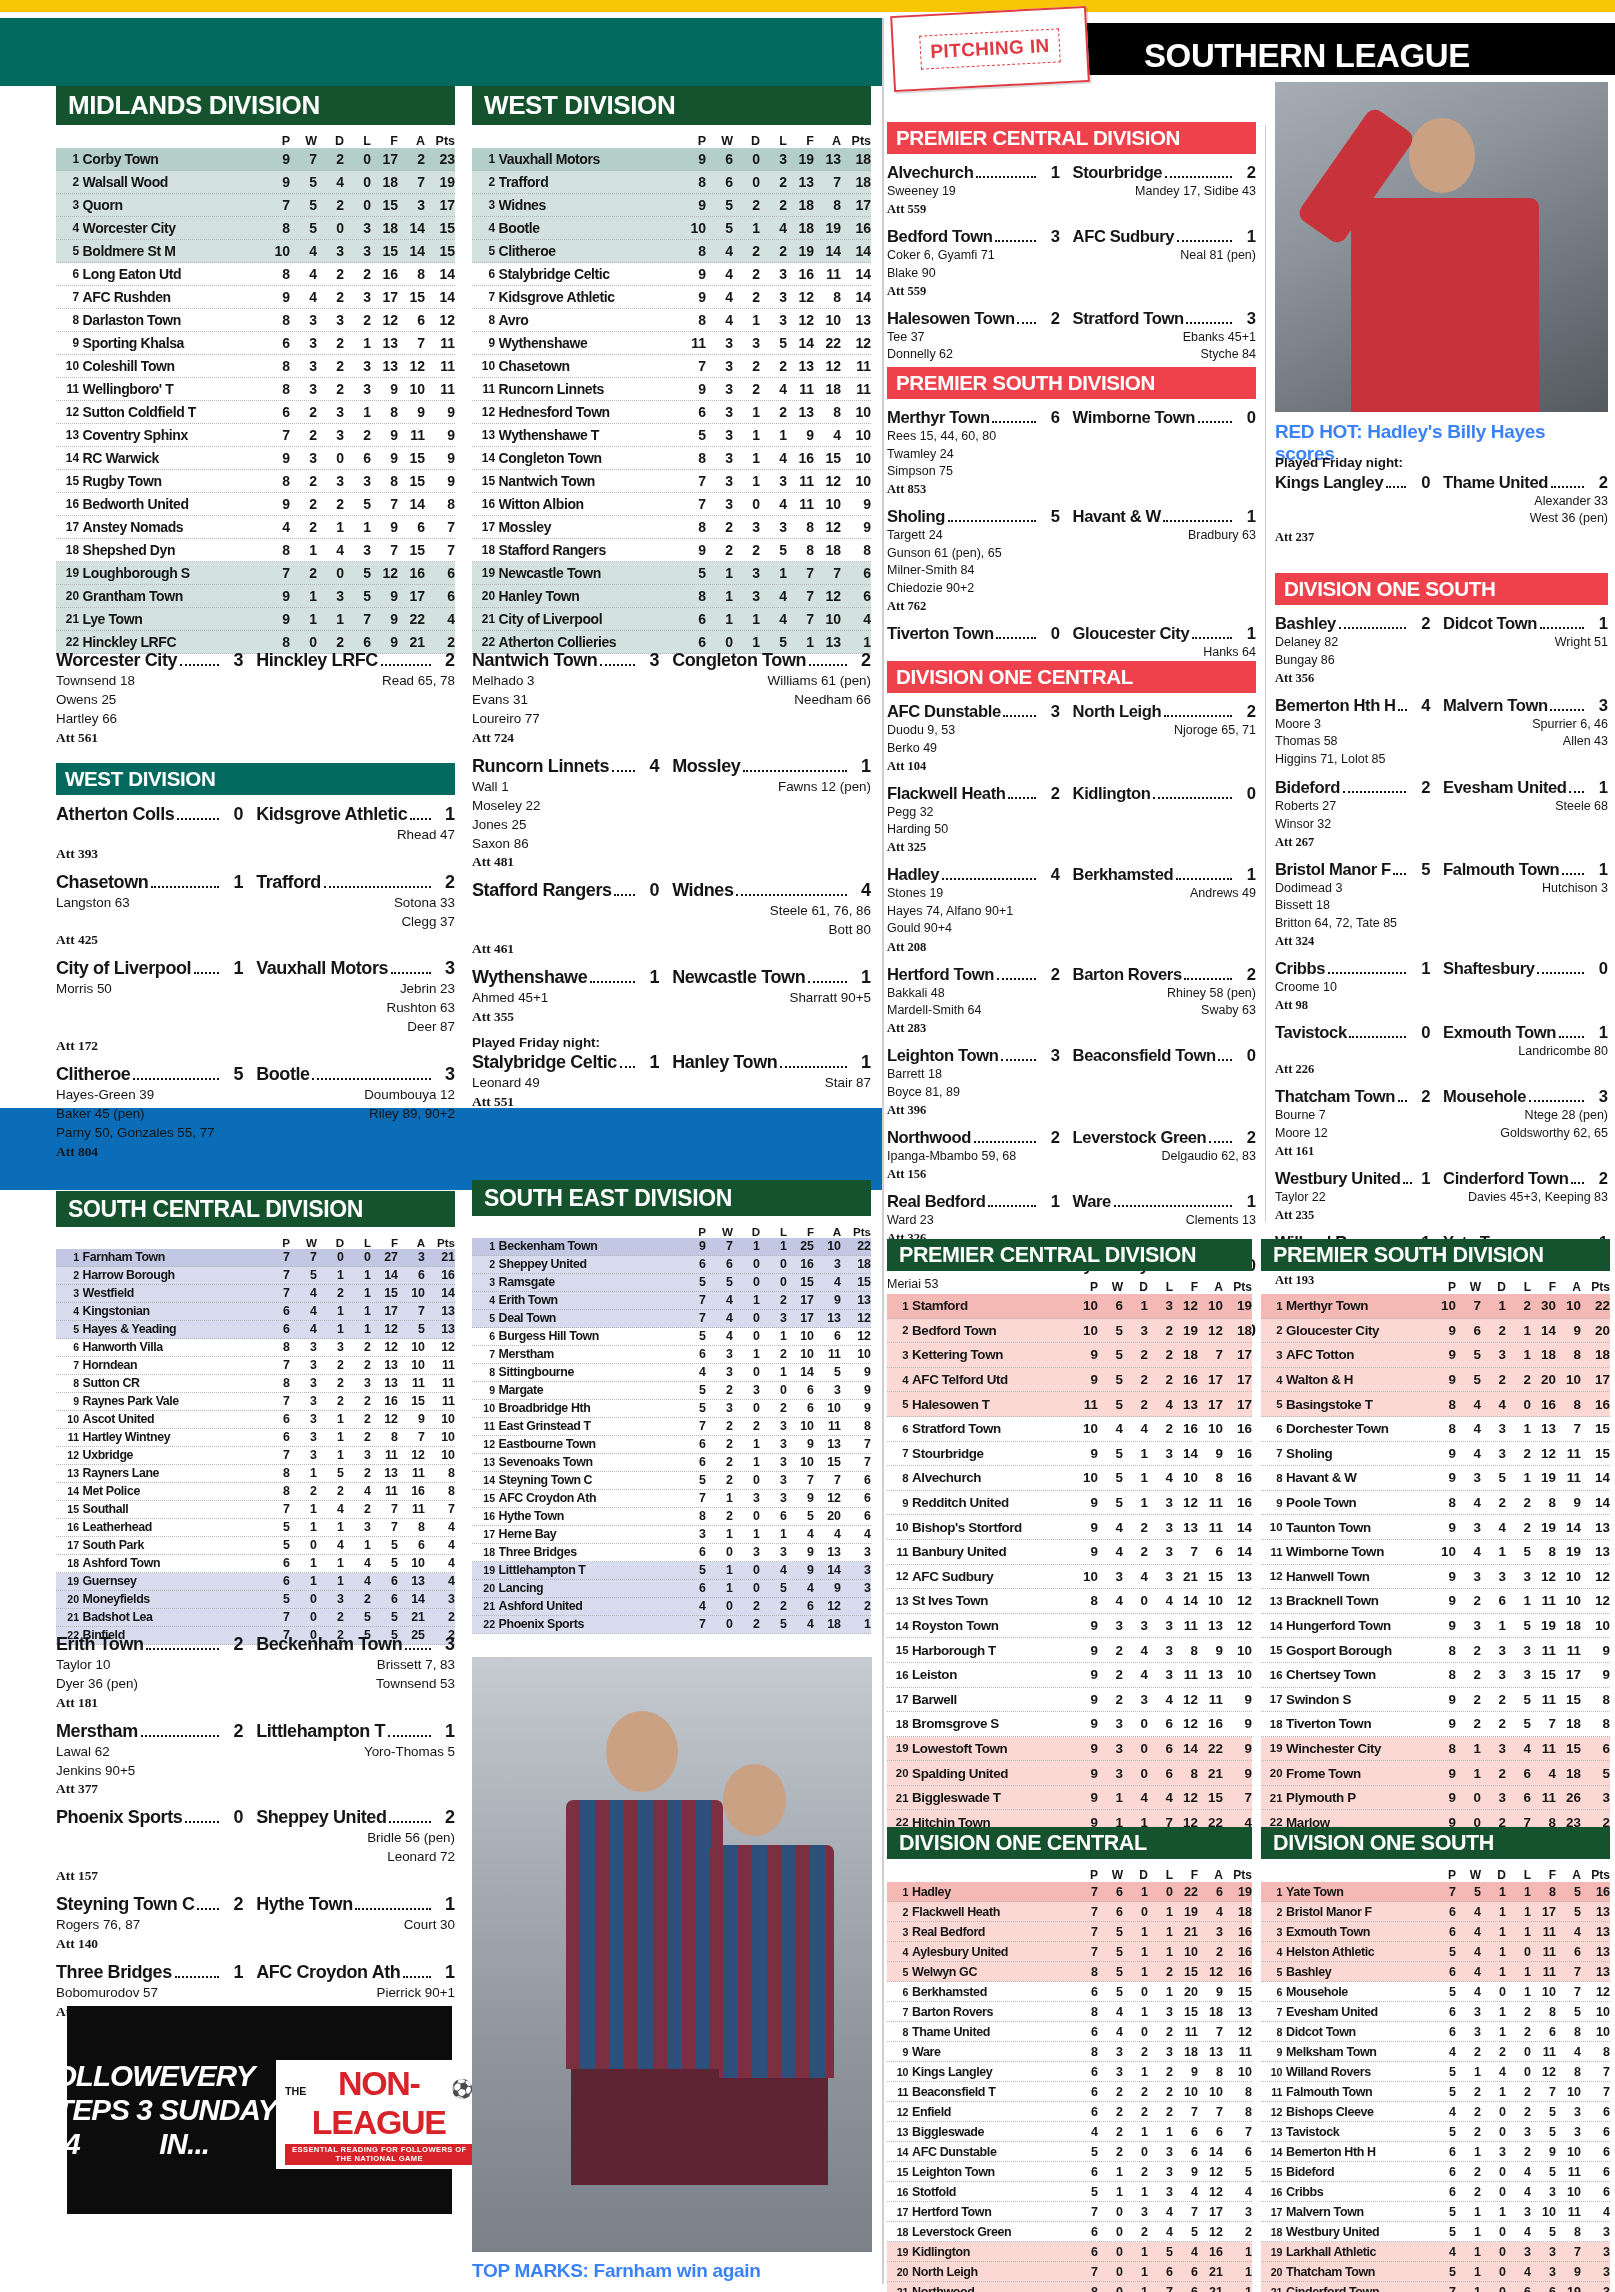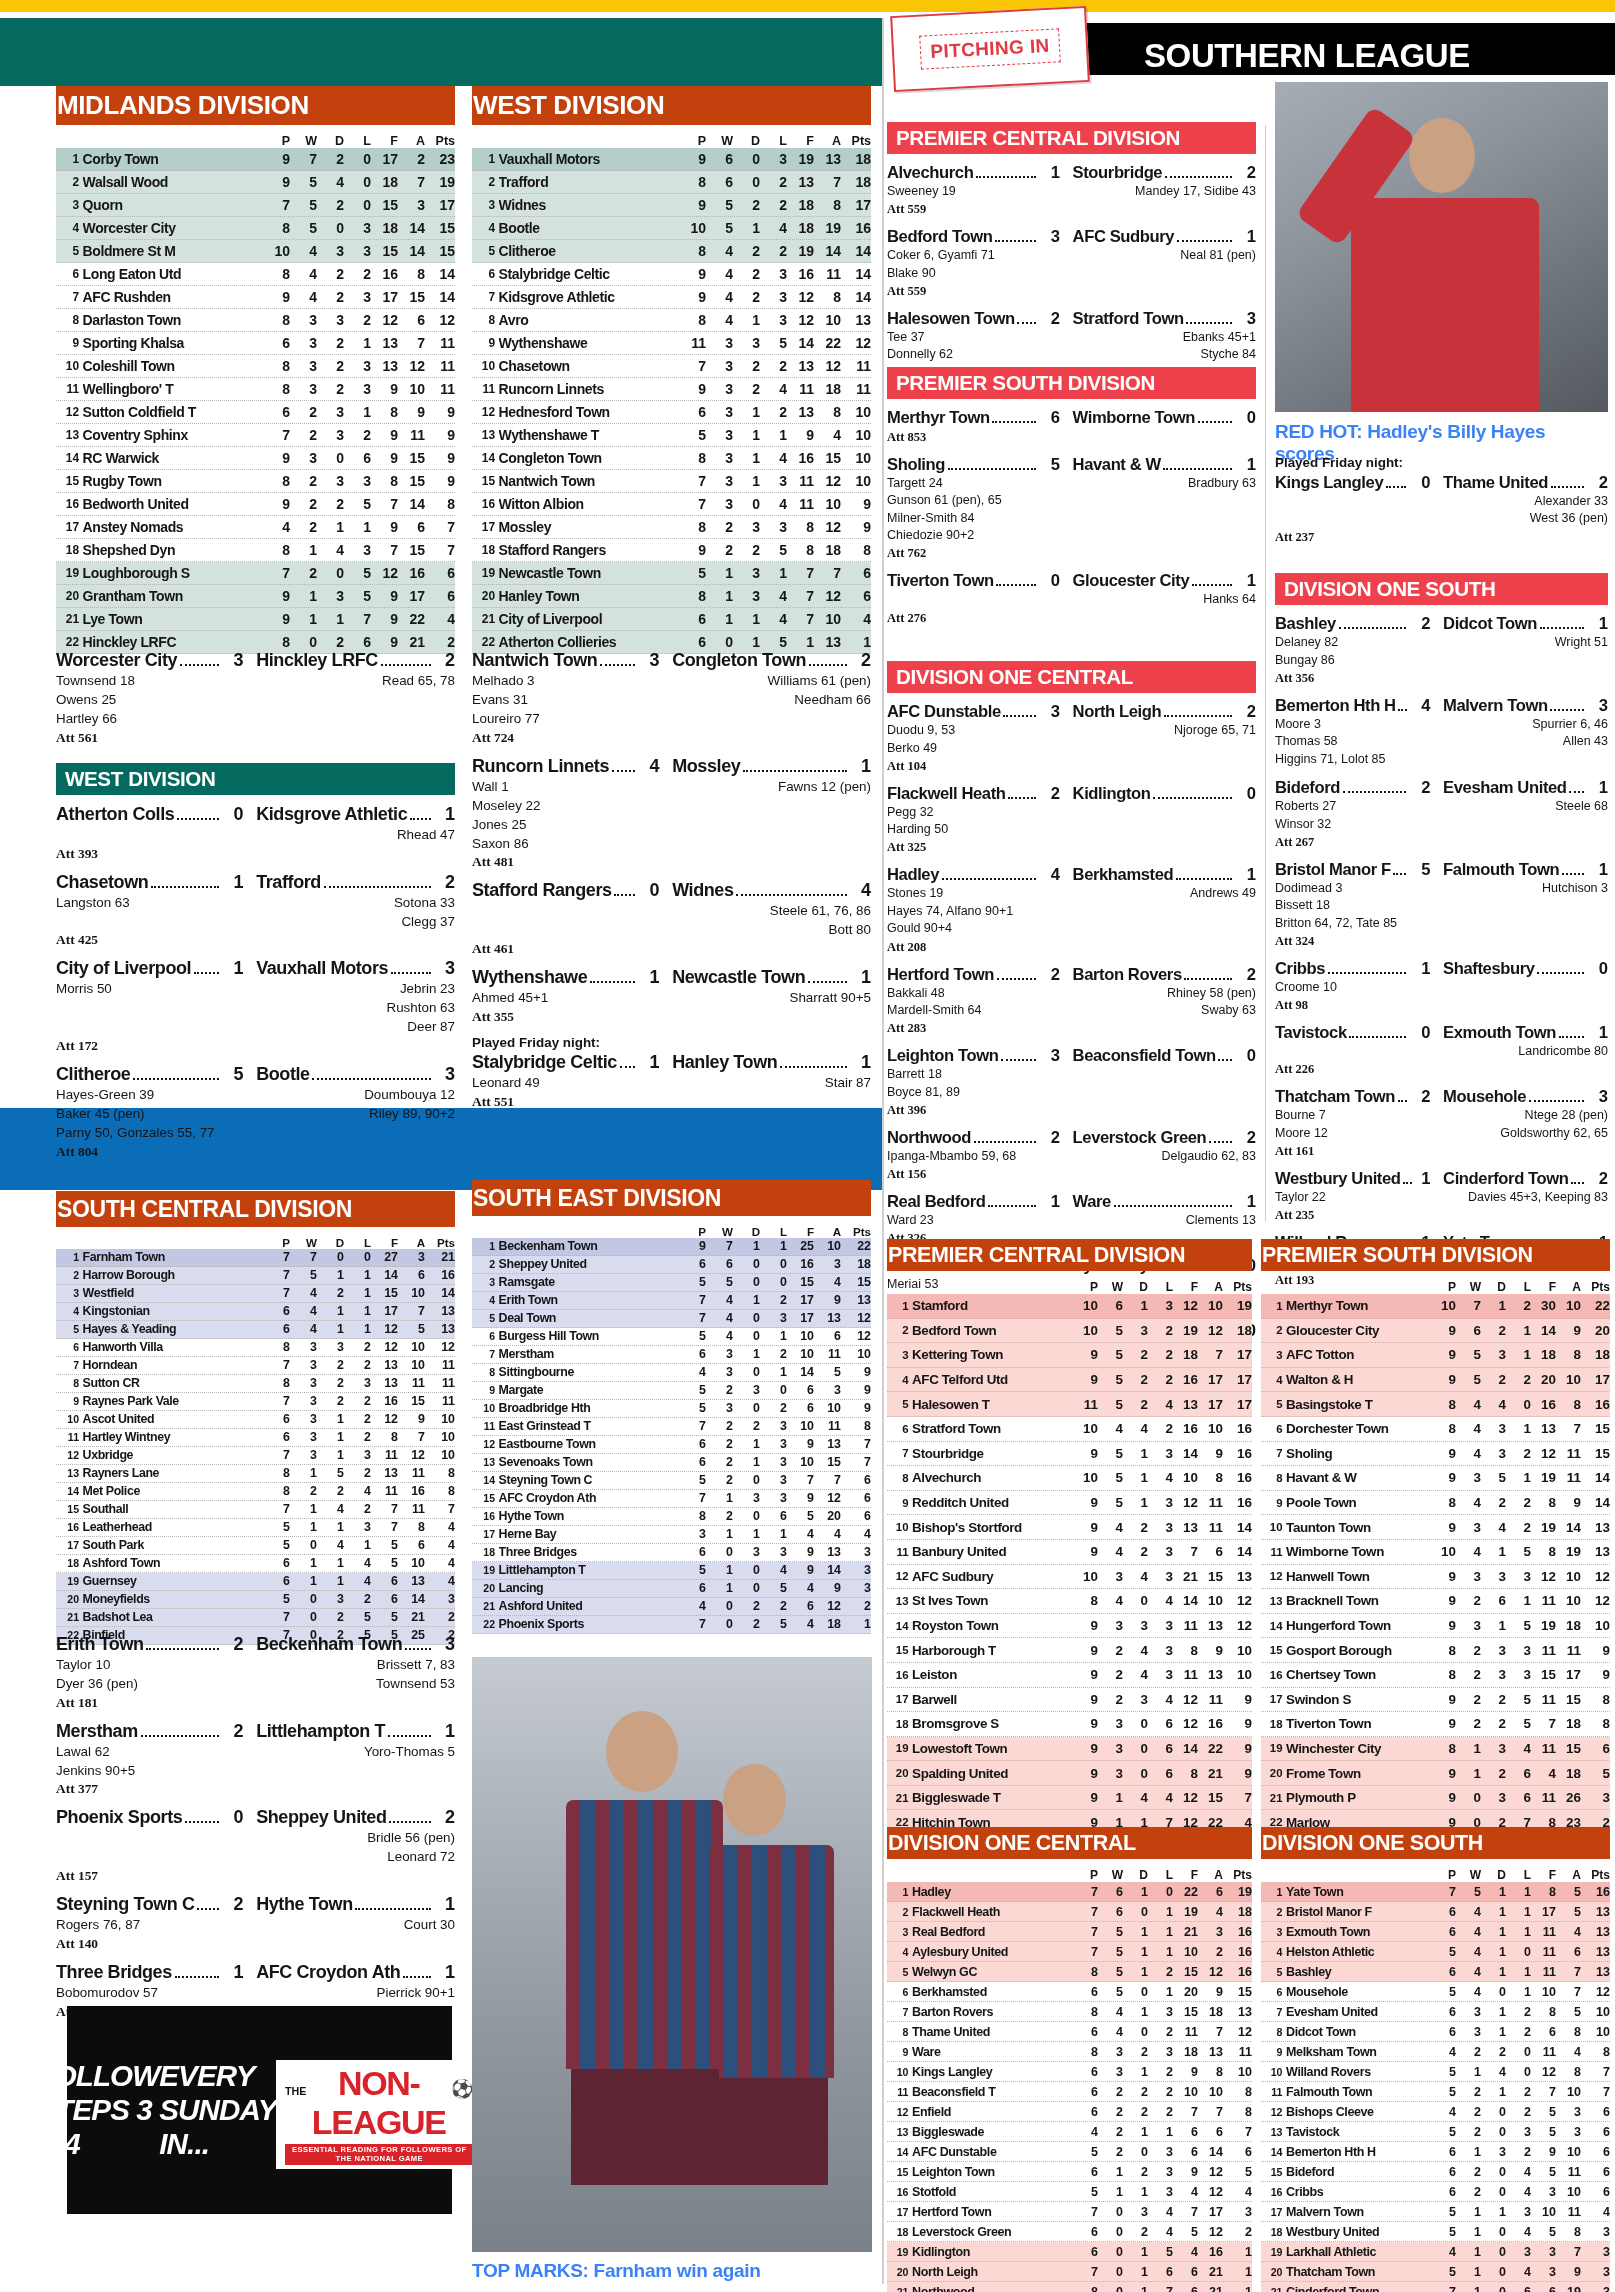--- a/index.html
+++ b/index.html
@@ -7,22 +7,22 @@
         font-family:"Liberation Sans",sans-serif;color:#151515;}
   .abs{position:absolute;}
   .ystrip{left:0;top:0;width:1616px;height:11.6px;background:#f9c606;}
   .band{position:absolute;}
   .band.teal{background:#046a5f;}
   .band.blue{background:#0b6cb7;}
   .vrule{position:absolute;background:#cfcfcf;}
 
   
   .tbl{position:absolute;}
-  .tbar{background:#c2410c;color:#fff;font-weight:bold;letter-spacing:-0.4px;
-        display:flex;align-items:center;padding-left:1px;}
+  .tbar{background:#14532d;color:#fff;font-weight:bold;letter-spacing:-0.4px;
+        display:flex;align-items:center;padding-left:12px;}
   .big  .tbar{height:39px;font-size:26px;}
   .mid  .tbar{height:36px;font-size:23px;}
   .sm   .tbar{height:32px;font-size:21.5px;}
   .thead{display:flex;font-weight:bold;align-items:flex-end;}
   .big .thead{height:23px;font-size:12.5px;}
   .mid .thead{height:21.5px;font-size:11.6px;}
   .sm  .thead{height:23px;font-size:12px;}
   .trow{display:flex;align-items:center;border-bottom:0.9px dotted #b5b5b5;font-weight:bold;}
   .p25 .trow{height:22px;font-size:14px;}
   .p26 .trow{height:23.6px;font-size:13.4px;}
@@ -1620,20 +1620,28 @@
             <span class="tname">Merthyr Town</span>
             <span class="leader"></span>
             <span class="sc">6</span>
           </span>
           <span class="half away">
             <span class="tname">Wimborne Town</span>
             <span class="leader"></span>
             <span class="sc">0</span>
           </span>
         </div>
+        <div class="mgrid">
+          <div class="hg">
+            <div>Rees 15, 44, 60, 80</div>
+            <div>Twamley 24</div>
+            <div>Simpson 75</div>
+          </div>
+          <div class="ag"></div>
+        </div>
         <div class="att">Att 853</div>
       </div>
       <div class="match">
         <div class="mline">
           <span class="half">
             <span class="tname">Sholing</span>
             <span class="leader"></span>
             <span class="sc">5</span>
           </span>
           <span class="half away">

